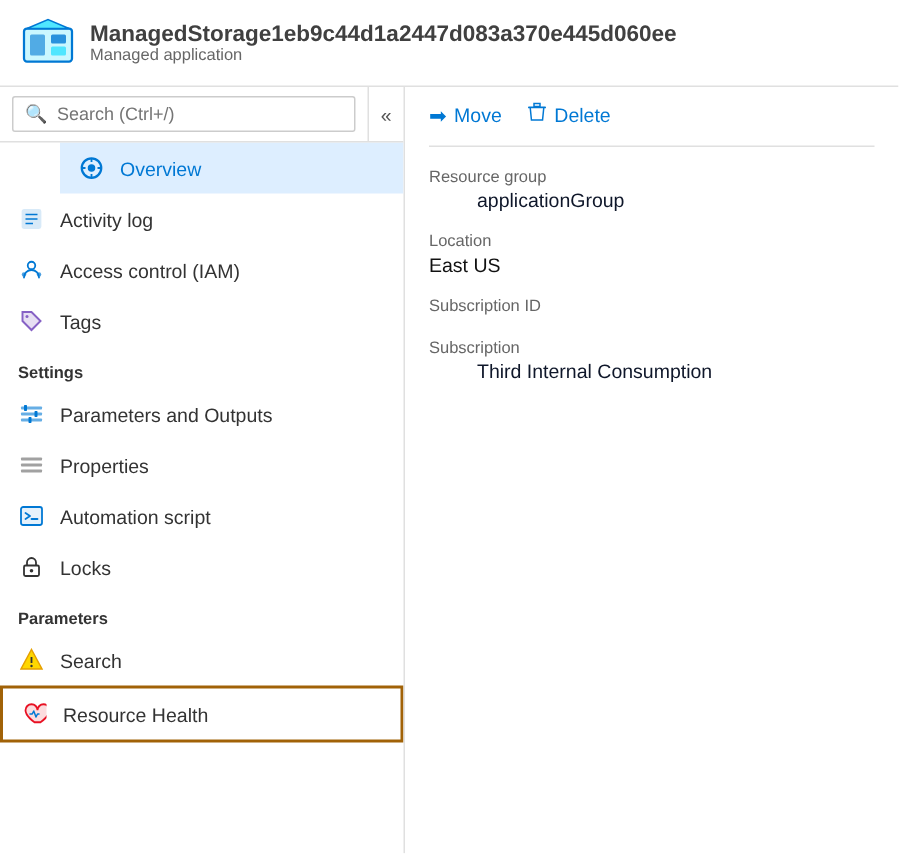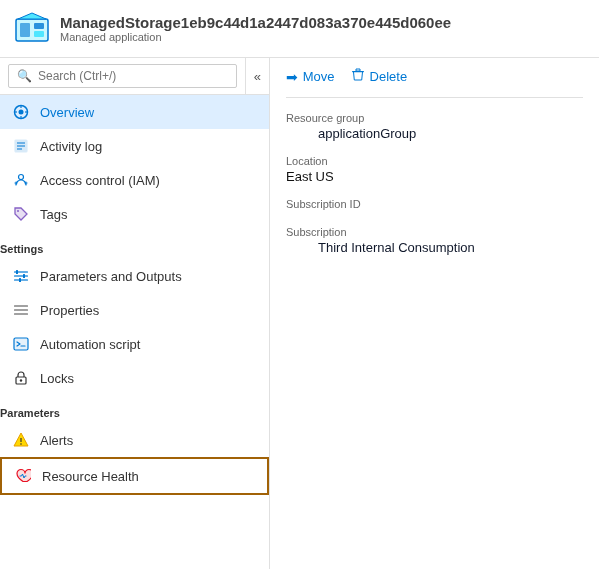--- a/index.html
+++ b/index.html
@@ -103,36 +103,37 @@
       display: flex;
       align-items: center;
       padding: 8px 12px;
       cursor: pointer;
       color: #333;
       font-size: 13px;
     }
     .nav-item.active {
       background: #ddeeff;
       color: #0078d4;
+      margin-left: 40px;
     }
     .nav-icon {
       width: 18px;
       height: 18px;
       margin-right: 10px;
       flex-shrink: 0;
       display: flex;
       align-items: center;
       justify-content: center;
     }
 
     .section-label {
       font-size: 11px;
       font-weight: 600;
       color: #333;
-      padding: 12px 12px 4px 0;
+      padding: 12px 12px 4px 12px;
       text-transform: none;
     }
 
     
     .content {
       flex: 1;
       padding: 10px 16px;
       overflow-y: auto;
       background: #fff;
     }
@@ -325,21 +326,21 @@
       <div class="section-label">Parameters</div>
 
       <div class="nav-item">
         <span class="nav-icon">
           <svg class="icon-svg" viewBox="0 0 16 16" fill="none" xmlns="http://www.w3.org/2000/svg">
             <path d="M8 1L15 14H1L8 1z" fill="#ffd700" stroke="#e6a000" stroke-width="1"></path>
             <line x1="8" y1="6" x2="8" y2="10" stroke="#333" stroke-width="1.2"></line>
             <circle cx="8" cy="12" r="0.8" fill="#333"></circle>
           </svg>
         </span>
-        <span>Alerts</span>
+        <span>Search</span>
       </div>
 
       <div class="nav-item" style="border: 2px solid #a16207; background:#fff;">
         <span class="nav-icon">
           <svg class="icon-svg" viewBox="0 0 16 16" fill="none" xmlns="http://www.w3.org/2000/svg">
             <path d="M8 13.5S2 9.5 2 5.5a4 4 0 018 0 4 4 0 018 0c0 4-6 8-6 8z" fill="#e81123" fill-opacity="0.15" stroke="#e81123" stroke-width="1.2"></path>
             <path d="M5 8h1.5l1-2 1.5 4 1-2H11" stroke="#0078d4" stroke-width="1" stroke-linecap="round" stroke-linejoin="round"></path>
           </svg>
         </span>
         <span>Resource Health</span>

